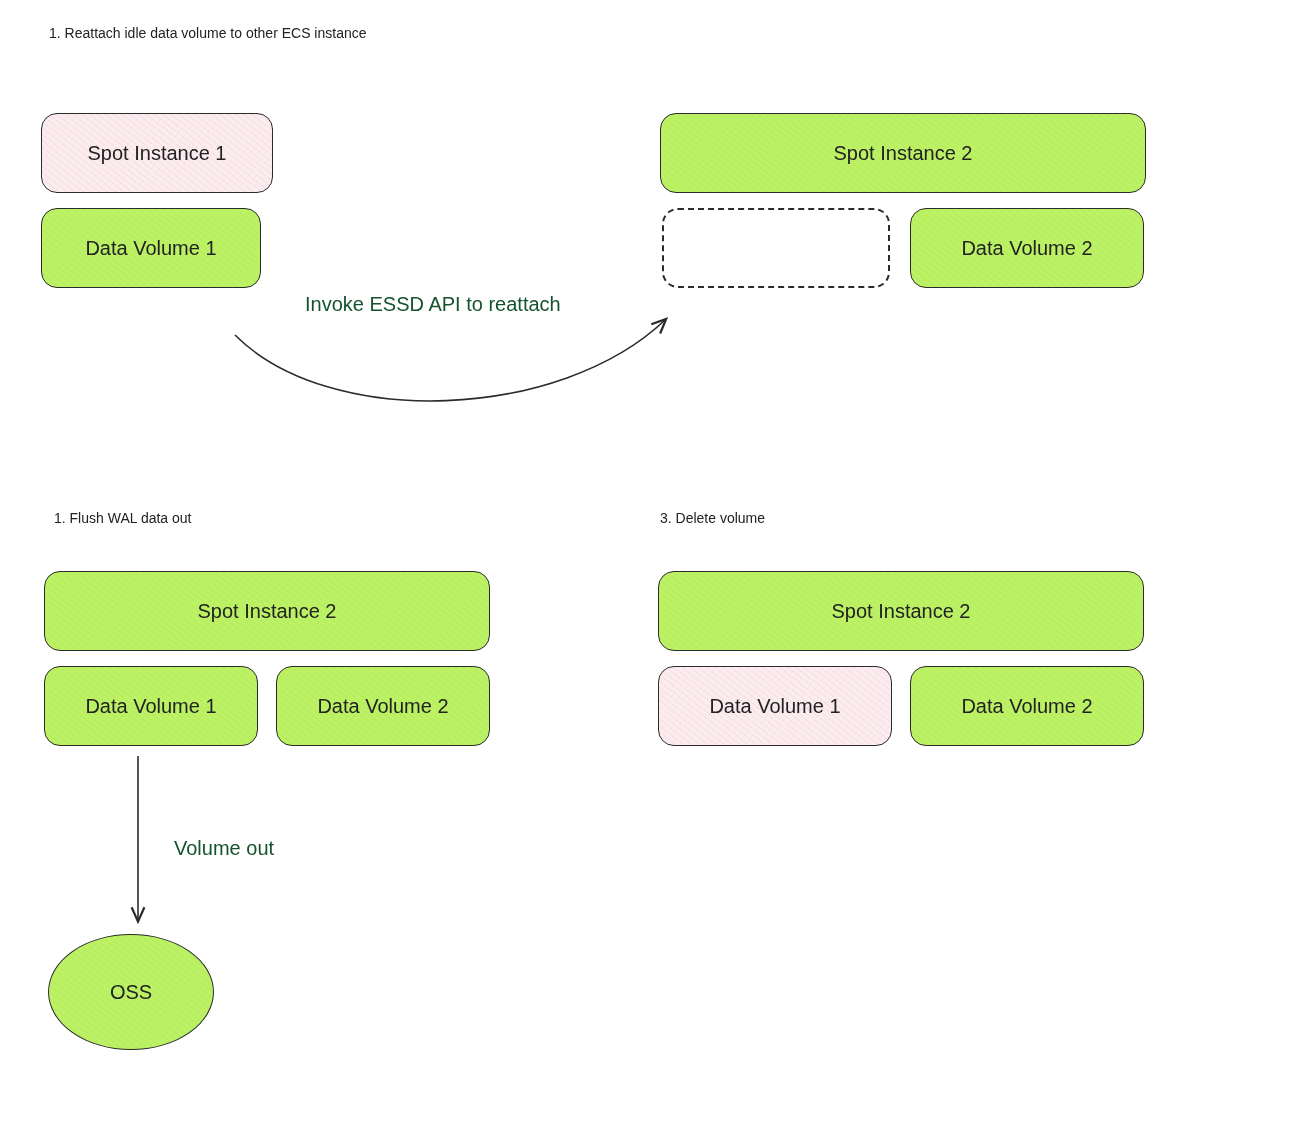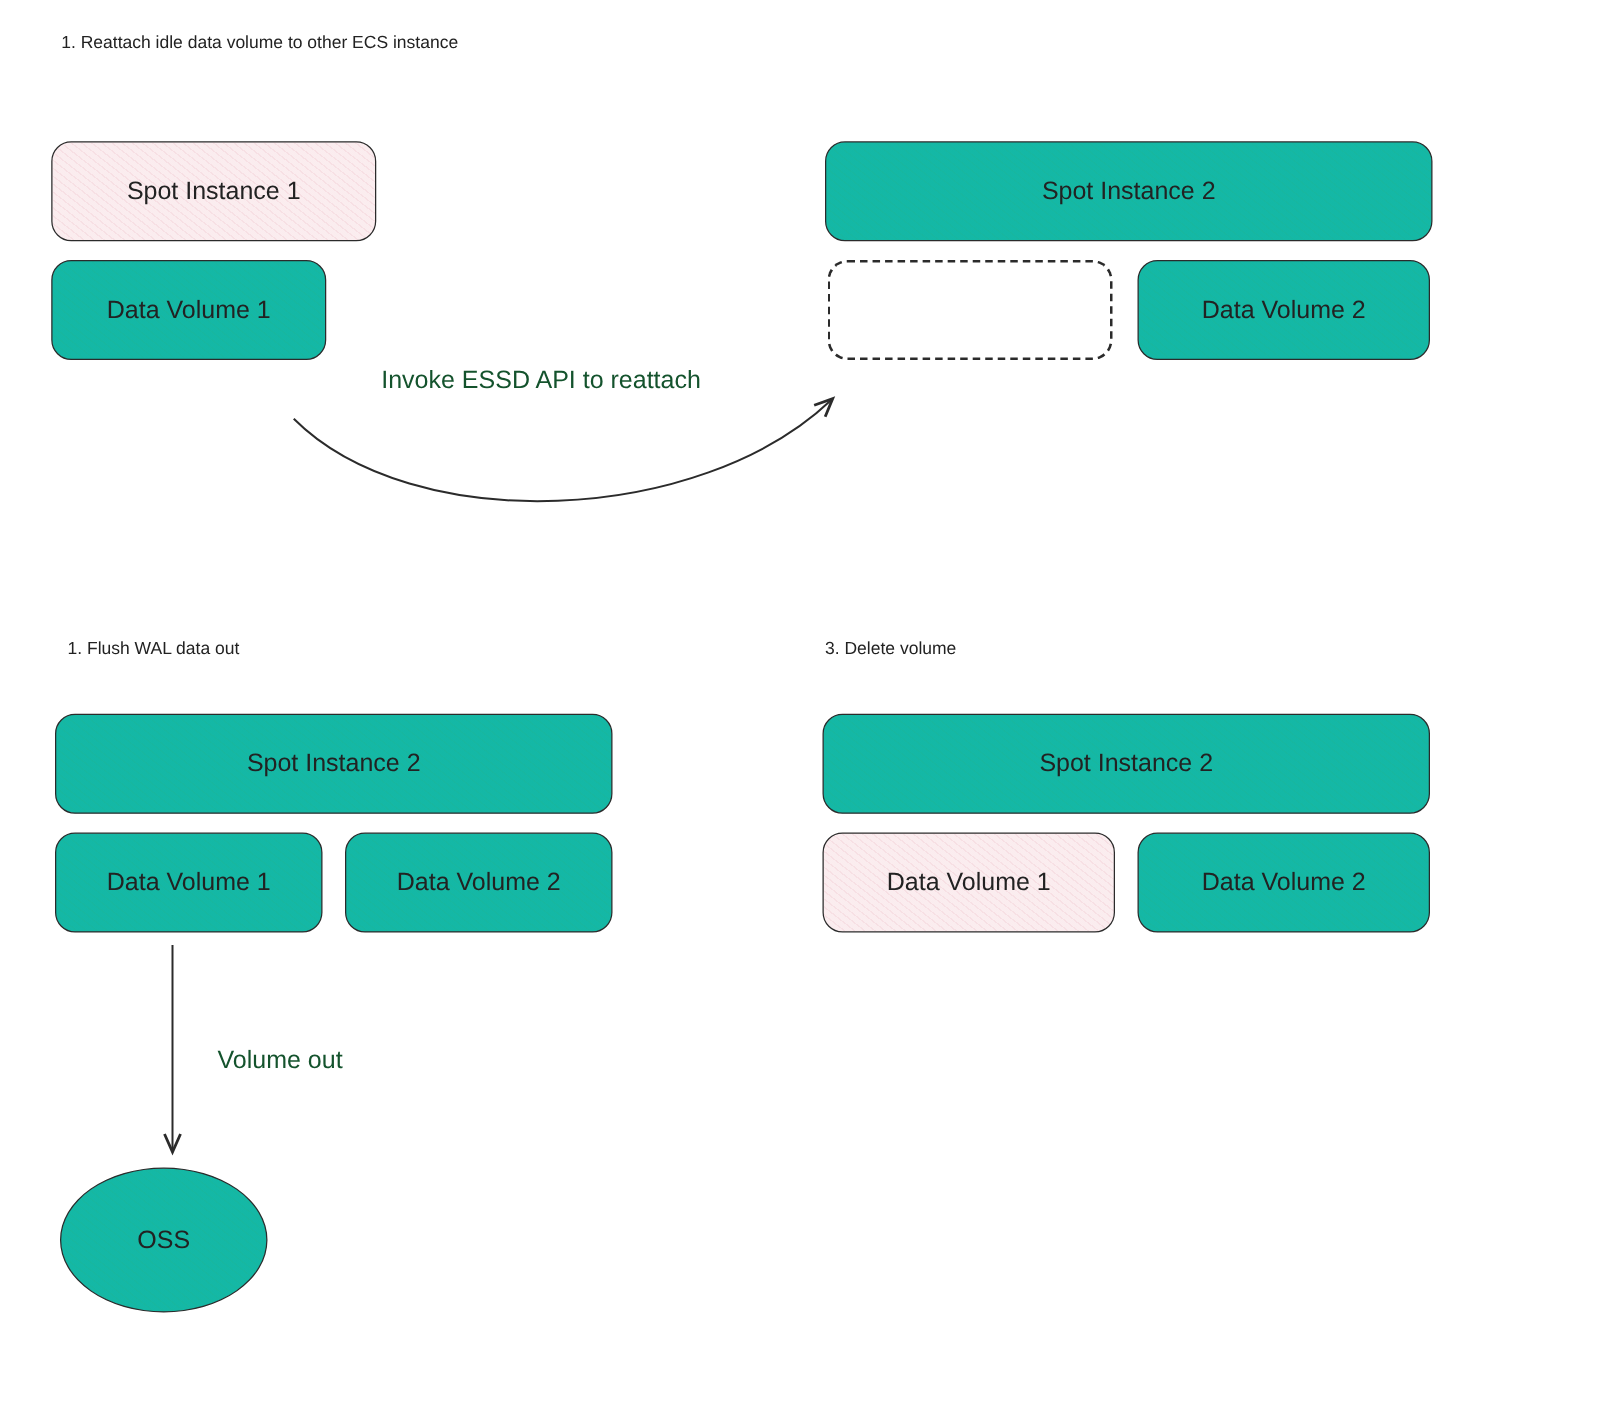--- a/index.html
+++ b/index.html
@@ -39,21 +39,21 @@
   }
   .box-green .hatch {
     background: repeating-linear-gradient(
       38deg,
       rgba(60, 170, 90, 0.18) 0px,
       rgba(60, 170, 90, 0.18) 1px,
       rgba(60, 170, 90, 0.02) 1px,
       rgba(60, 170, 90, 0.02) 5px
     );
   }
-  .box-green { background: #14b8a6; }
+  .box-green { background: #bef264; }
   .box-pink .hatch {
     background: repeating-linear-gradient(
       38deg,
       rgba(200, 60, 90, 0.18) 0px,
       rgba(200, 60, 90, 0.18) 1px,
       rgba(200, 60, 90, 0.02) 1px,
       rgba(200, 60, 90, 0.02) 5px
     );
   }
   .box-pink { background: #fbeef0; }
@@ -84,21 +84,21 @@
     pointer-events: none;
   }
 </style>
 </head>
 <body>
 
 <div class="canvas">
 
   <div class="heading" style="left:49px; top:25px;">1. Reattach idle data volume to other ECS instance</div>
 
-  <div class="box box-pink" style="left:41px; top:113px; width:260px; height:80px;">
+  <div class="box box-pink" style="left:41px; top:113px; width:232px; height:80px;">
     <div class="hatch"></div>
     <span>Spot Instance 1</span>
   </div>
 
   <div class="box box-green" style="left:41px; top:208px; width:220px; height:80px;">
     <div class="hatch"></div>
     <span>Data Volume 1</span>
   </div>
 
   <div class="box box-green" style="left:660px; top:113px; width:486px; height:80px;">

